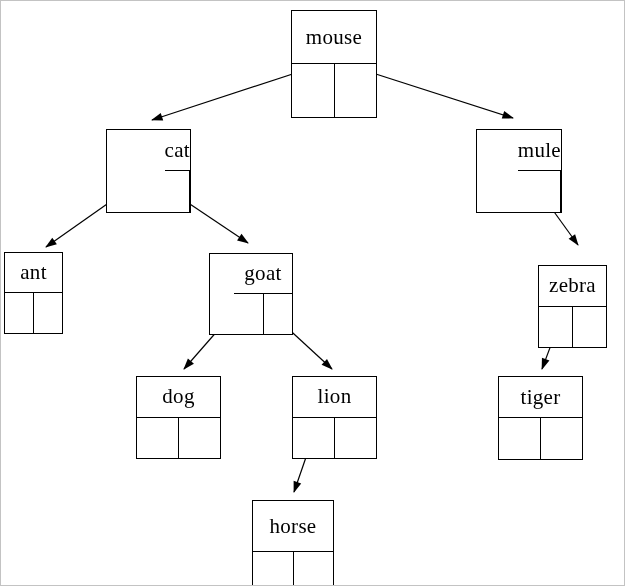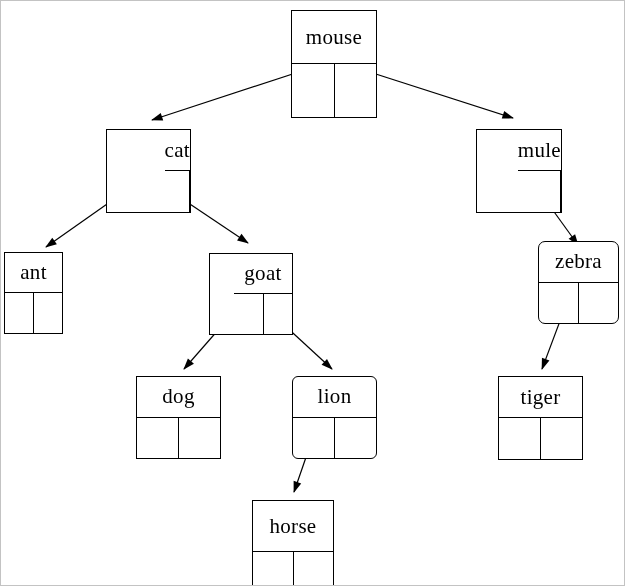--- a/index.html
+++ b/index.html
@@ -109,37 +109,37 @@
   </div>
 
   <div class="node" style="left:208px;top:252px;width:84px;height:82px;padding-left:24px;">
     <div class="node-label">goat</div>
     <div class="node-cells">
       <div class="cell left"></div>
       <div class="cell right"></div>
     </div>
   </div>
 
-  <div class="node" style="left:537px;top:240px;width:81px;height:83px;border-radius:7px;">
+  <div class="node" style="left:537px;top:264px;width:69px;height:83px;">
     <div class="node-label">zebra</div>
     <div class="node-cells">
       <div class="cell left"></div>
       <div class="cell right"></div>
     </div>
   </div>
 
   <div class="node" style="left:135px;top:375px;width:85px;height:83px;">
     <div class="node-label">dog</div>
     <div class="node-cells">
       <div class="cell left"></div>
       <div class="cell right"></div>
     </div>
   </div>
 
-  <div class="node" style="left:291px;top:375px;width:85px;height:83px;border-radius:6px;">
+  <div class="node" style="left:291px;top:375px;width:85px;height:83px;">
     <div class="node-label">lion</div>
     <div class="node-cells">
       <div class="cell left"></div>
       <div class="cell right"></div>
     </div>
   </div>
 
   <div class="node" style="left:497px;top:375px;width:85px;height:84px;">
     <div class="node-label">tiger</div>
     <div class="node-cells">

